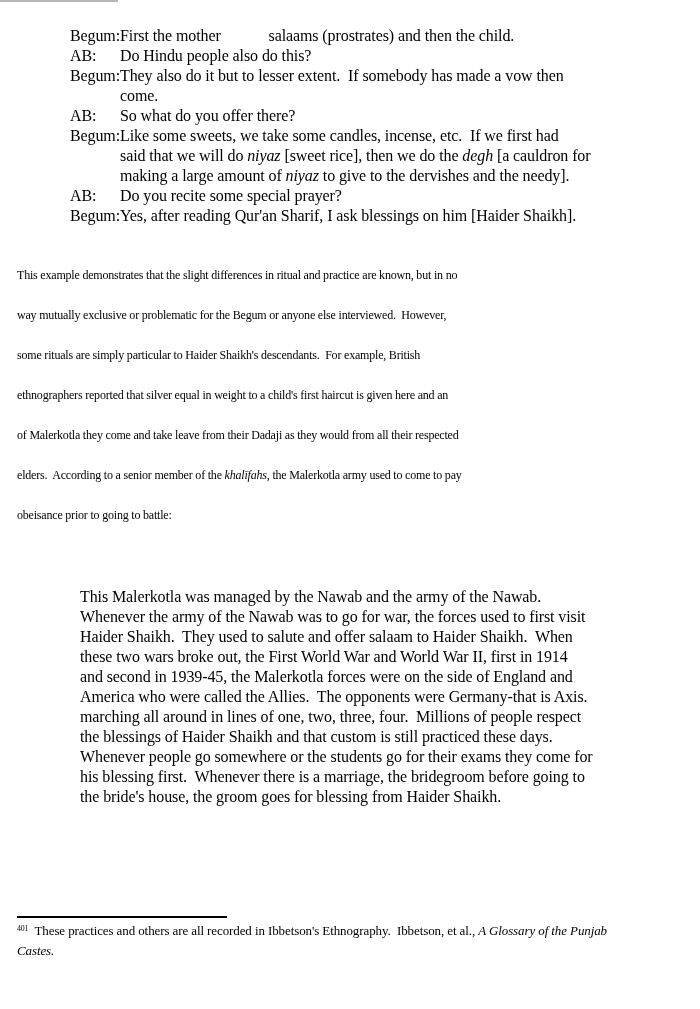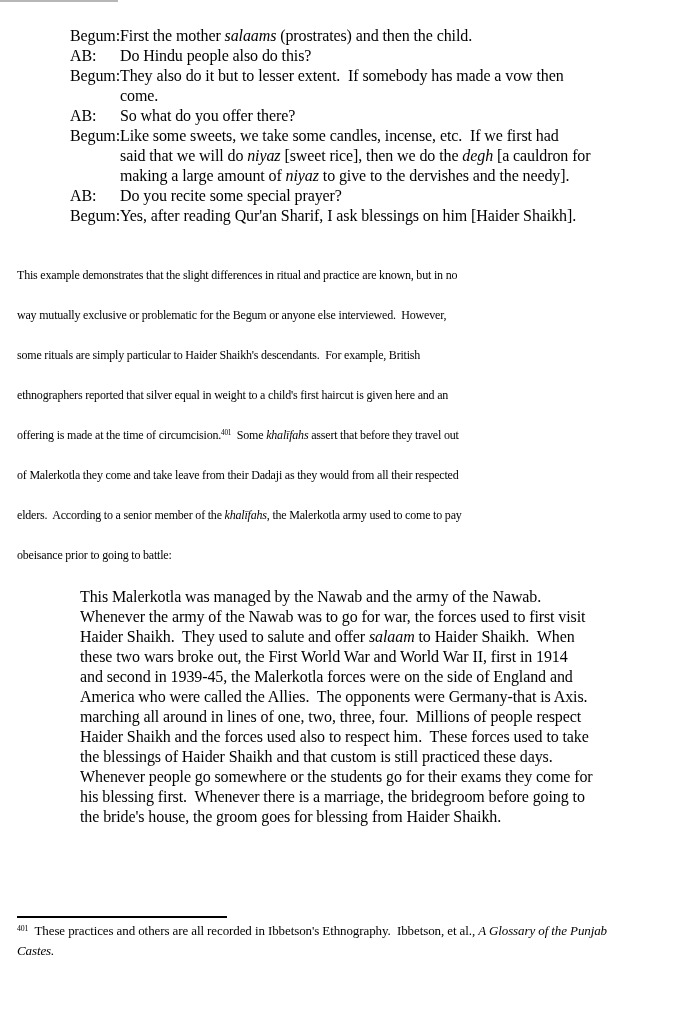--- a/index.html
+++ b/index.html
@@ -75,50 +75,48 @@
     top: -0.55em;
     line-height: 0;
   }
 </style>
 </head>
 <body>
 
 <div class="page">
   <div class="artifact"></div>
   <div class="dialogue">
-      <div class="tline"><span class="speaker">Begum:</span><span><span>First the mother </span><span style="font-style: italic;">salaams</span><span> (prostrates) and then the child.</span></span></div>
+      <div class="tline"><span class="speaker">Begum:</span><span><span>First the mother </span><span style=" margin-left: 44px;">salaams</span><span> (prostrates) and then the child.</span></span></div>
       <div class="tline"><span class="speaker">AB:</span><span><span>Do Hindu people also do this?</span></span></div>
       <div class="tline"><span class="speaker">Begum:</span><span><span>They also do it but to lesser extent.  If somebody has made a vow then</span></span></div>
       <div class="tline"><span class="speaker"></span><span><span>come.</span></span></div>
       <div class="tline"><span class="speaker">AB:</span><span><span>So what do you offer there?</span></span></div>
       <div class="tline"><span class="speaker">Begum:</span><span><span>Like some sweets, we take some candles, incense, etc.  If we first had</span></span></div>
       <div class="tline"><span class="speaker"></span><span><span>said that we will do </span><span style="font-style: italic;">niyaz</span><span> [sweet rice], then we do the </span><span style="font-style: italic;">degh</span><span> [a cauldron for</span></span></div>
       <div class="tline"><span class="speaker"></span><span><span>making a large amount of </span><span style="font-style: italic;">niyaz</span><span> to give to the dervishes and the needy].</span></span></div>
       <div class="tline"><span class="speaker">AB:</span><span><span>Do you recite some special prayer?</span></span></div>
       <div class="tline"><span class="speaker">Begum:</span><span><span>Yes, after reading Qur'an Sharif, I ask blessings on him [Haider Shaikh].</span></span></div>
     </div>
   <div class="paragraph">
       <div class="tline"><span>This example demonstrates that the slight differences in ritual and practice are known, but in no</span></div>
       <div class="tline"><span>way mutually exclusive or problematic for the Begum or anyone else interviewed.  However,</span></div>
       <div class="tline"><span>some rituals are simply particular to Haider Shaikh's descendants.  For example, British</span></div>
       <div class="tline"><span>ethnographers reported that silver equal in weight to a child's first haircut is given here and an</span></div>
-      <div class="tline"><span>offering is made at the time of circumcision.</span><sup>401</sup><span>  Some </span><span style="font-style: italic;">khalīfahs</span><span> assert that before they travel out</span></div>
       <div class="tline"><span>of Malerkotla they come and take leave from their Dadaji as they would from all their respected</span></div>
       <div class="tline"><span>elders.  According to a senior member of the </span><span style="font-style: italic;">khalīfahs</span><span>, the Malerkotla army used to come to pay</span></div>
       <div class="tline"><span>obeisance prior to going to battle:</span></div>
     </div>
   <div class="quote">
       <div class="tline"><span>This Malerkotla was managed by the Nawab and the army of the Nawab.</span></div>
       <div class="tline"><span>Whenever the army of the Nawab was to go for war, the forces used to first visit</span></div>
-      <div class="tline"><span>Haider Shaikh.  They used to salute and offer </span><span style="font-style: italic;">salaam</span><span> to Haider Shaikh.  When</span></div>
+      <div class="tline"><span>Haider Shaikh.  They used to salute and offer </span><span style="">salaam</span><span> to Haider Shaikh.  When</span></div>
       <div class="tline"><span>these two wars broke out, the First World War and World War II, first in 1914</span></div>
       <div class="tline"><span>and second in 1939-45, the Malerkotla forces were on the side of England and</span></div>
       <div class="tline"><span>America who were called the Allies.  The opponents were Germany-that is Axis.</span></div>
       <div class="tline"><span>marching all around in lines of one, two, three, four.  Millions of people respect</span></div>
-      <div class="tline"><span>Haider Shaikh and the forces used also to respect him.  These forces used to take</span></div>
       <div class="tline"><span>the blessings of Haider Shaikh and that custom is still practiced these days.</span></div>
       <div class="tline"><span>Whenever people go somewhere or the students go for their exams they come for</span></div>
       <div class="tline"><span>his blessing first.  Whenever there is a marriage, the bridegroom before going to</span></div>
       <div class="tline"><span>the bride's house, the groom goes for blessing from Haider Shaikh.</span></div>
     </div>
   <div class="footnote-rule"></div>
   <div class="footnote">
       <div class="tline"><sup>401</sup><span>  These practices and others are all recorded in Ibbetson's Ethnography.  Ibbetson, et al., </span><span style="font-style: italic;">A Glossary of the Punjab</span></div>
       <div class="tline"><span style="font-style: italic;">Castes.</span></div>
     </div>

